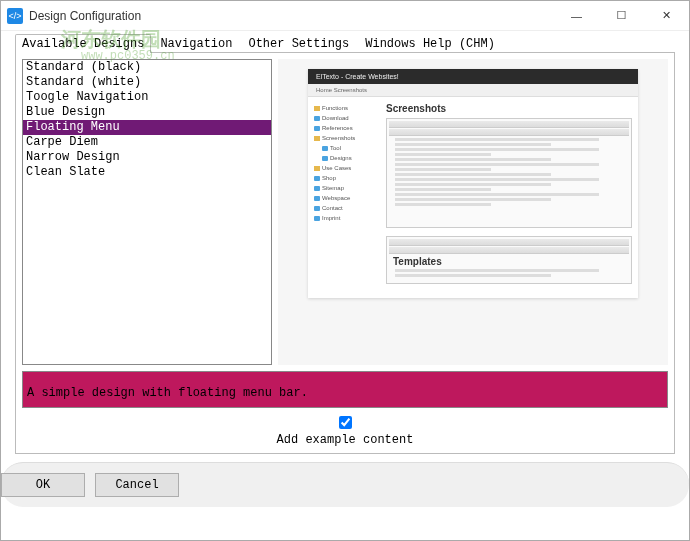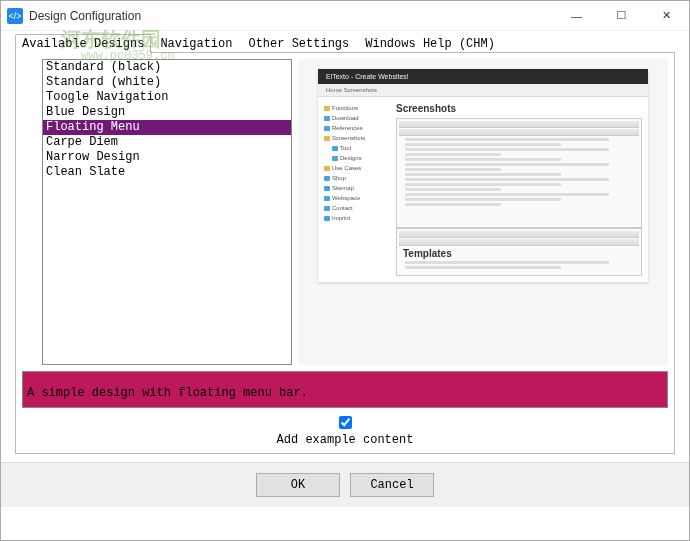--- a/index.html
+++ b/index.html
@@ -108,21 +108,20 @@
     gap: 6px;
     height: 326px;
   }
   .listbox {
     width: 250px;
     border: 1px solid #888;
     background: #fff;
     overflow: auto;
     font-family: "Courier New", monospace;
     font-size: 12px;
-    margin-left: 20px;
   }
   .list-item {
     padding: 0 3px;
     white-space: nowrap;
     line-height: 15px;
     cursor: pointer;
   }
   .list-item.selected {
     background: #701a75;
     color: #fff;
@@ -171,20 +170,21 @@
     align-items: center;
     gap: 2px;
   }
   .pv-side-item .folder { width:6px; height:5px; background:#e6b84d; }
   .pv-side-item.doc .folder { background:#4aa3e0; border-radius:1px; }
   .pv-main { flex: 1; }
   .pv-h1 { font-size: 10px; font-weight: bold; color:#333; margin-bottom: 4px; }
   .pv-shot {
     border: 1px solid #ccc;
     height: 110px;
+    margin-bottom: 8px;
     background: #fafafa;
     font-size: 5px;
     padding: 2px;
     overflow: hidden;
   }
   .pv-shot .bar { height: 7px; background: linear-gradient(#eaeaea,#dcdcdc); border-bottom:1px solid #ccc; margin-bottom:1px;}
   .pv-shot .line { height: 3px; background: #ddd; margin: 2px 6px; }
   .pv-shot .line.s { width: 40%; }
   .pv-shot .line.m { width: 65%; }
   .pv-shot .line.l { width: 85%; }
@@ -205,27 +205,28 @@
     gap: 4px;
     font-family: "Courier New", monospace;
     font-size: 12px;
     padding-top: 2px;
     flex-direction: column;
   }
   .check-row input { width:13px; height:13px; }
 
   .footer {
     display: flex;
-    justify-content: center;
+    justify-content: flex-start;
     gap: 10px;
     padding: 6px 0;
     background: #f0f0f0;
     height: 45px;
     align-items: center;
     border-top: 1px solid #ddd;
+    border-radius: 22px;
   }
   .btn {
     width: 84px;
     height: 24px;
     background: #e1e1e1;
     border: 1px solid #adadad;
     font-family: "Courier New", monospace;
     font-size: 12px;
     cursor: pointer;
   }

